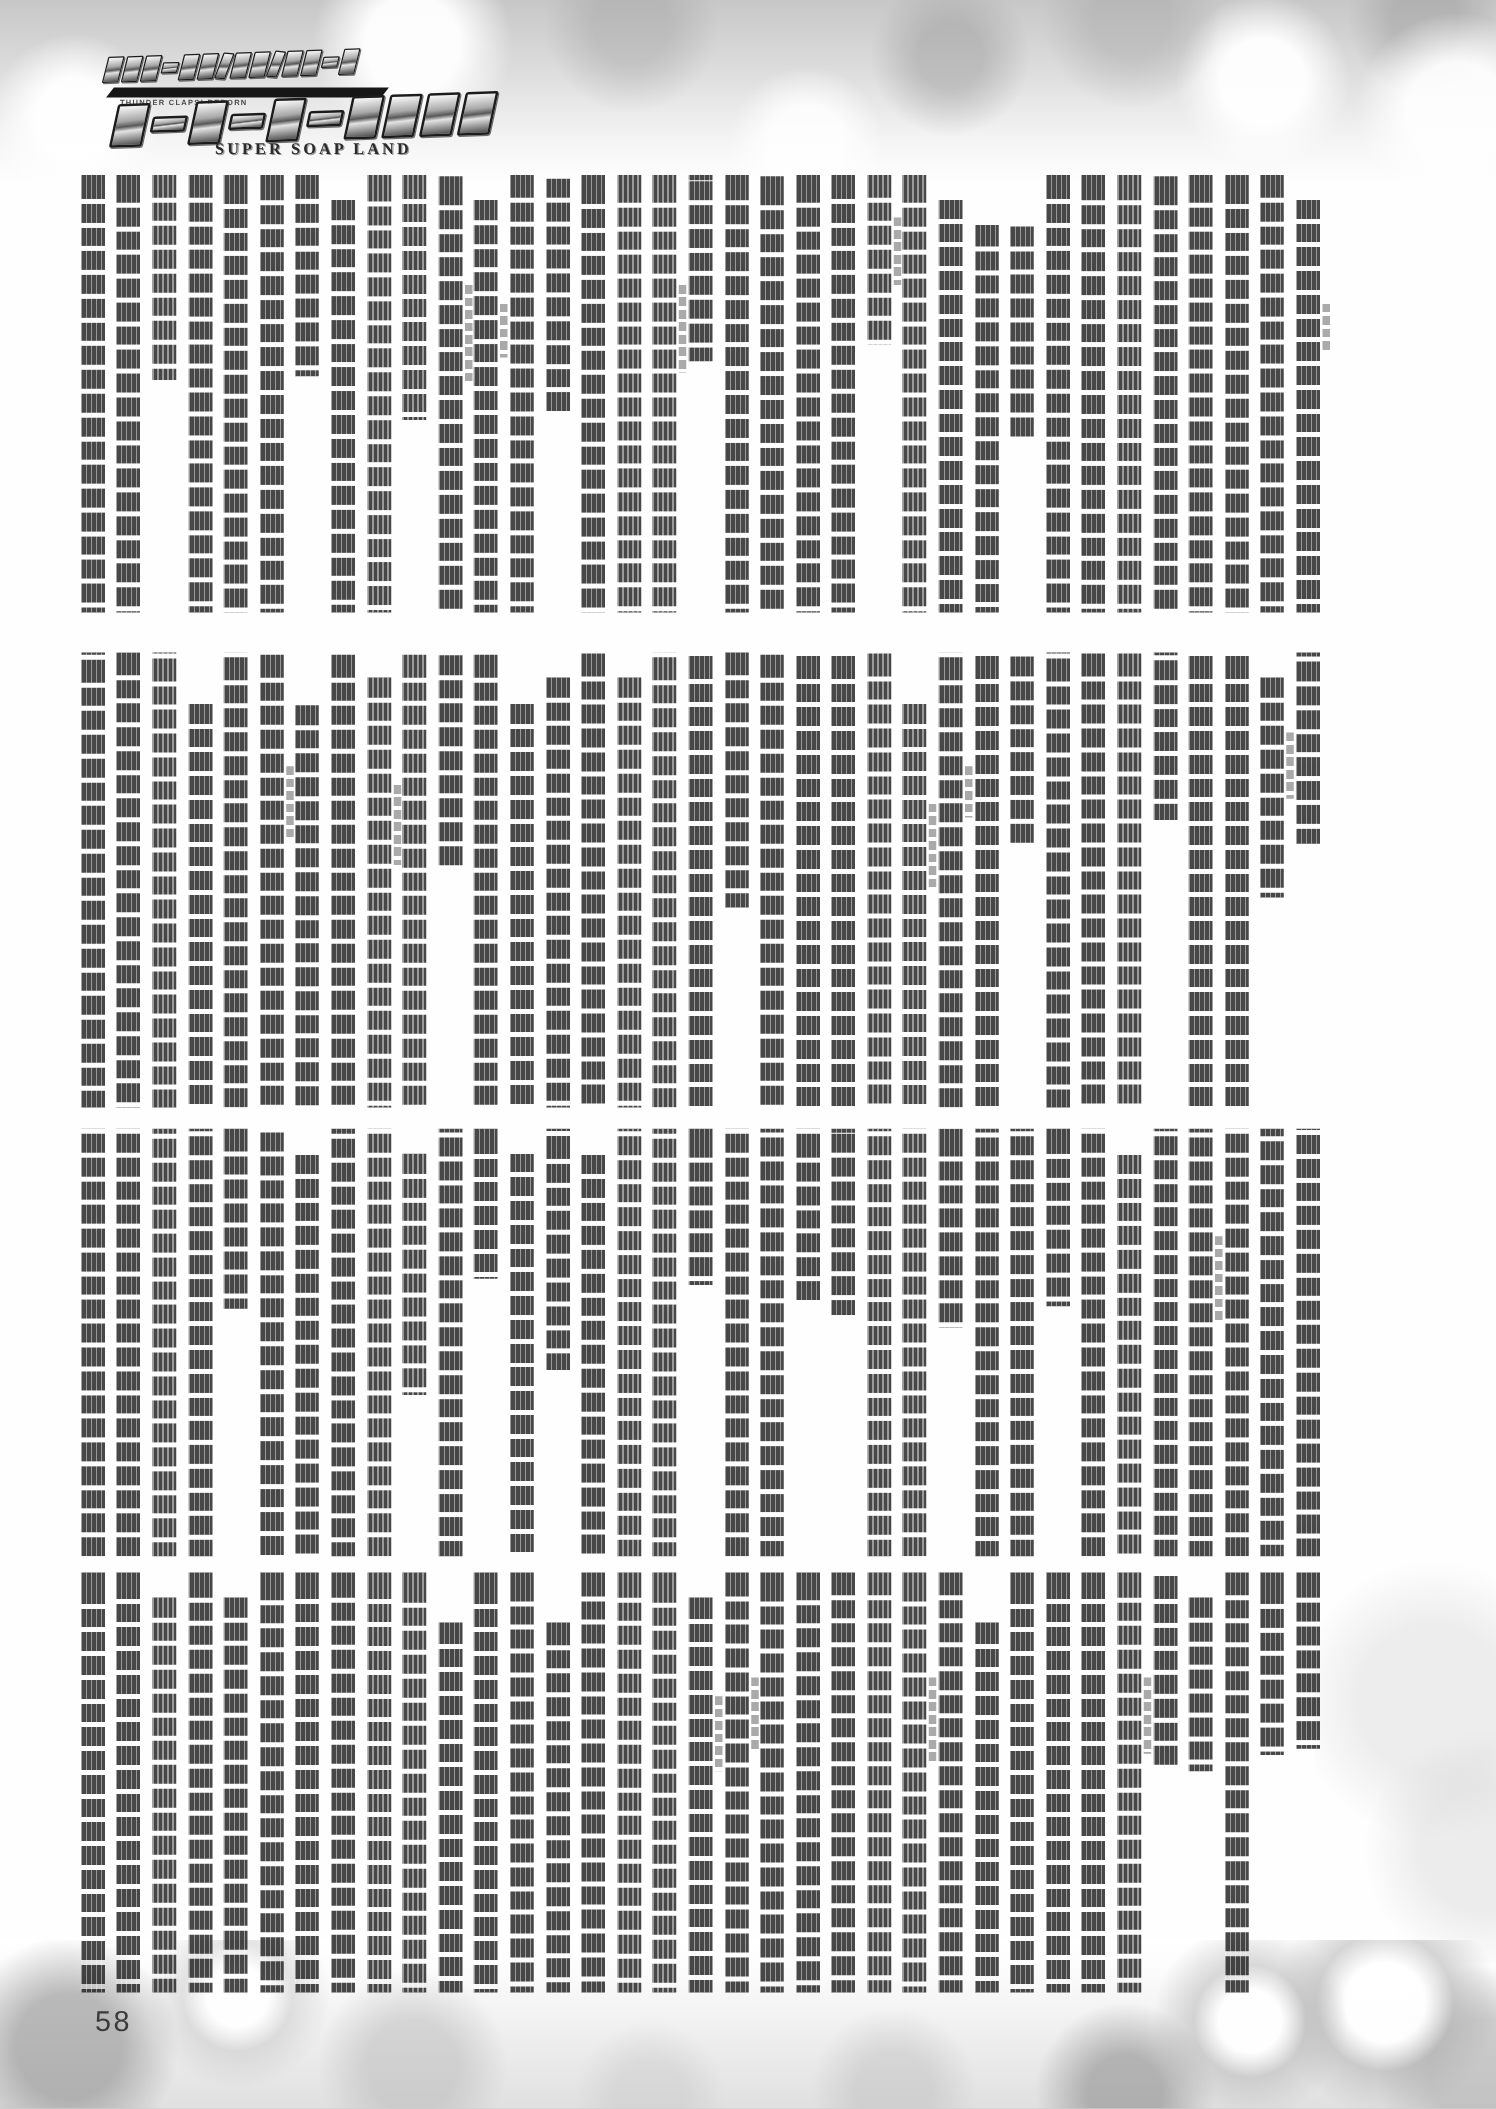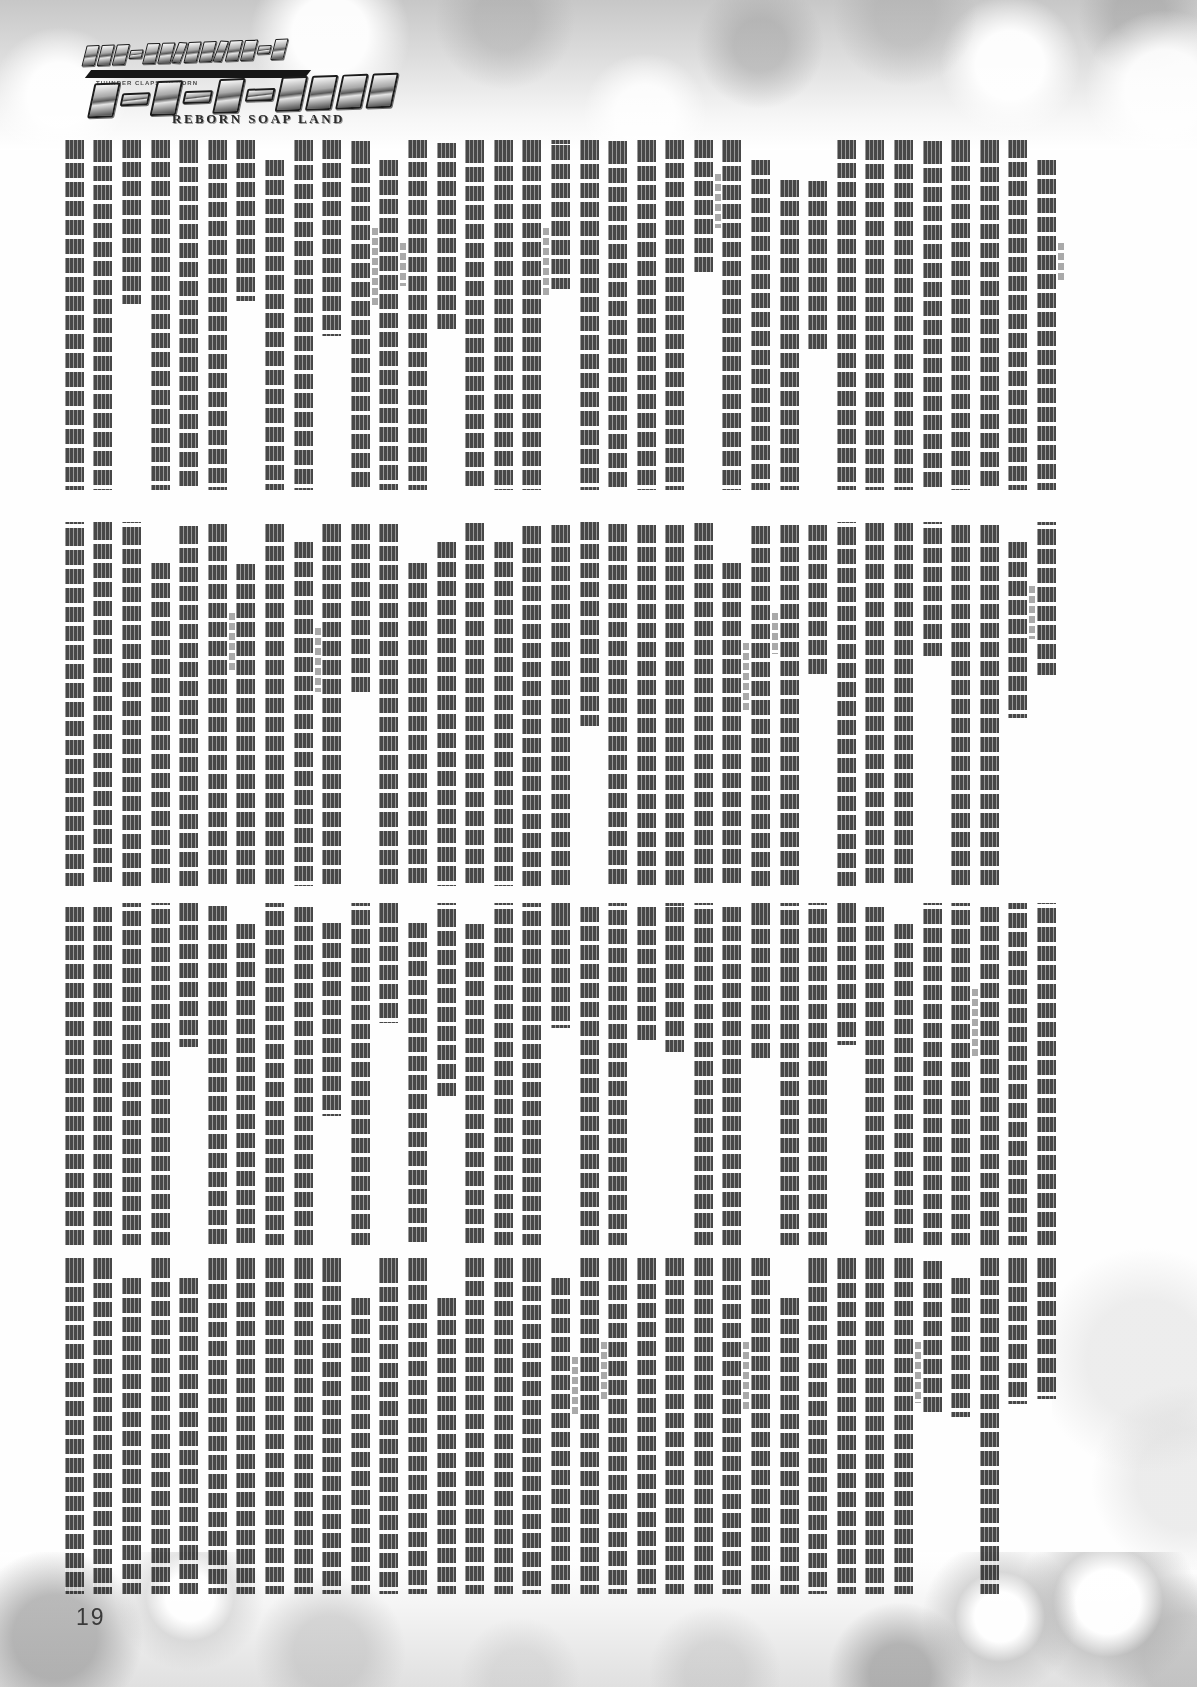--- a/index.html
+++ b/index.html
@@ -122,21 +122,21 @@
         <span class="slab dash"></span>
         <span class="slab"></span>
         <span class="slab dash"></span>
         <span class="slab"></span>
         <span class="slab dash"></span>
         <span class="slab"></span>
         <span class="slab"></span>
         <span class="slab"></span>
         <span class="slab"></span>
       </div>
-    <div class="logo-row3">REBORN SOAP LAND</div>
+    <div class="logo-row3">SUPER SOAP LAND</div>
   </div>
 
   <div id="textblock">
       <div class="band" style="top: 140px; height: 350px;">
         <div class="tcol" style="height: 330px; margin-top: 20px; background-position: 0px 0px, 0px 0px;">
           <div class="ruby" style="top: 83px; height: 40px;"></div>
         </div>
         <div class="tcol" style="height: 350px; margin-top: 0px; background-position: 0px 0px, 0px 3px;"></div>
         <div class="tcol" style="height: 350px; margin-top: 0px; background-position: 0px 0px, 0px 8px;"></div>
         <div class="tcol" style="height: 350px; margin-top: 0px; background-position: 0px 0px, 0px 7px;"></div>
@@ -306,14 +306,14 @@
         <div class="tcol" style="height: 336px; margin-top: 0px; background-position: 0px 0px, 0px 6px;"></div>
         <div class="tcol" style="height: 336px; margin-top: 0px; background-position: 0px 0px, 0px 7px;"></div>
         <div class="tcol" style="height: 316px; margin-top: 20px; background-position: 0px 0px, 0px 1px;"></div>
         <div class="tcol" style="height: 336px; margin-top: 0px; background-position: 0px 0px, 0px 5px;"></div>
         <div class="tcol" style="height: 316px; margin-top: 20px; background-position: 0px 0px, 0px 1px;"></div>
         <div class="tcol" style="height: 336px; margin-top: 0px; background-position: 0px 0px, 0px 6px;"></div>
         <div class="tcol" style="height: 336px; margin-top: 0px; background-position: 0px 0px, 0px 10px;"></div>
       </div>
     </div>
 
-  <div class="page-number">19</div>
+  <div class="page-number">58</div>
 </div>
 
 </body></html>

